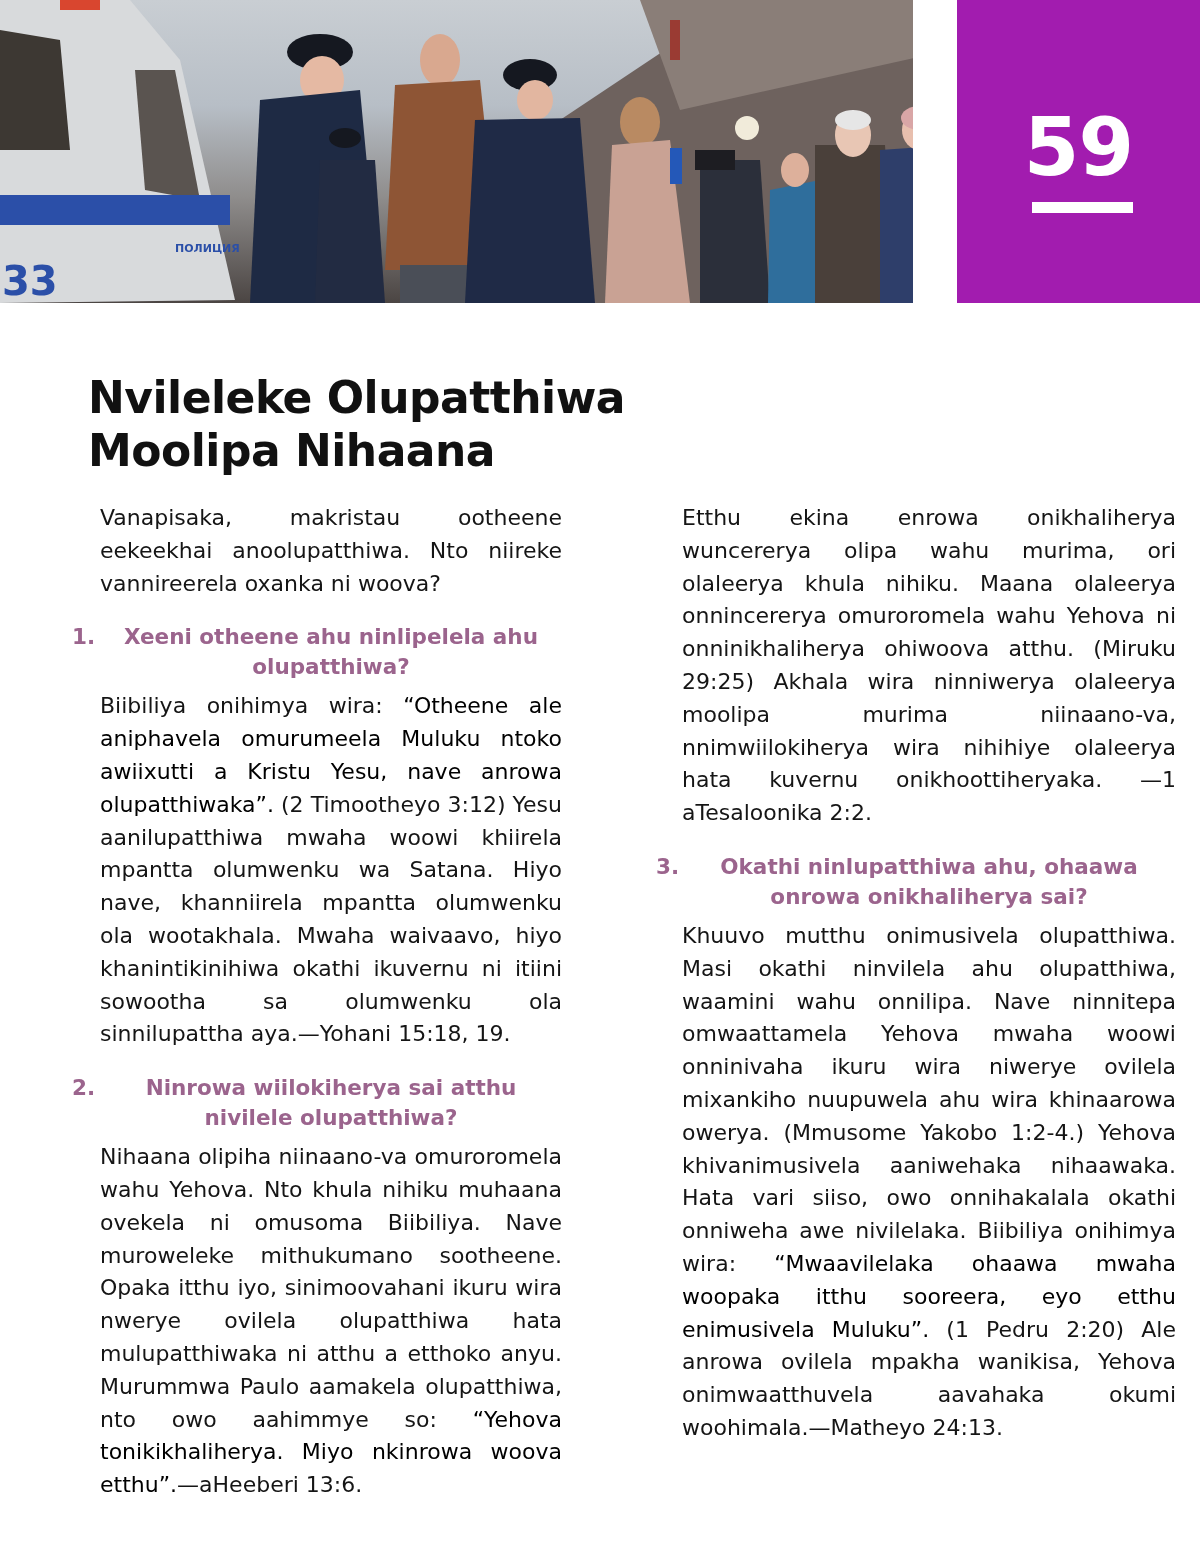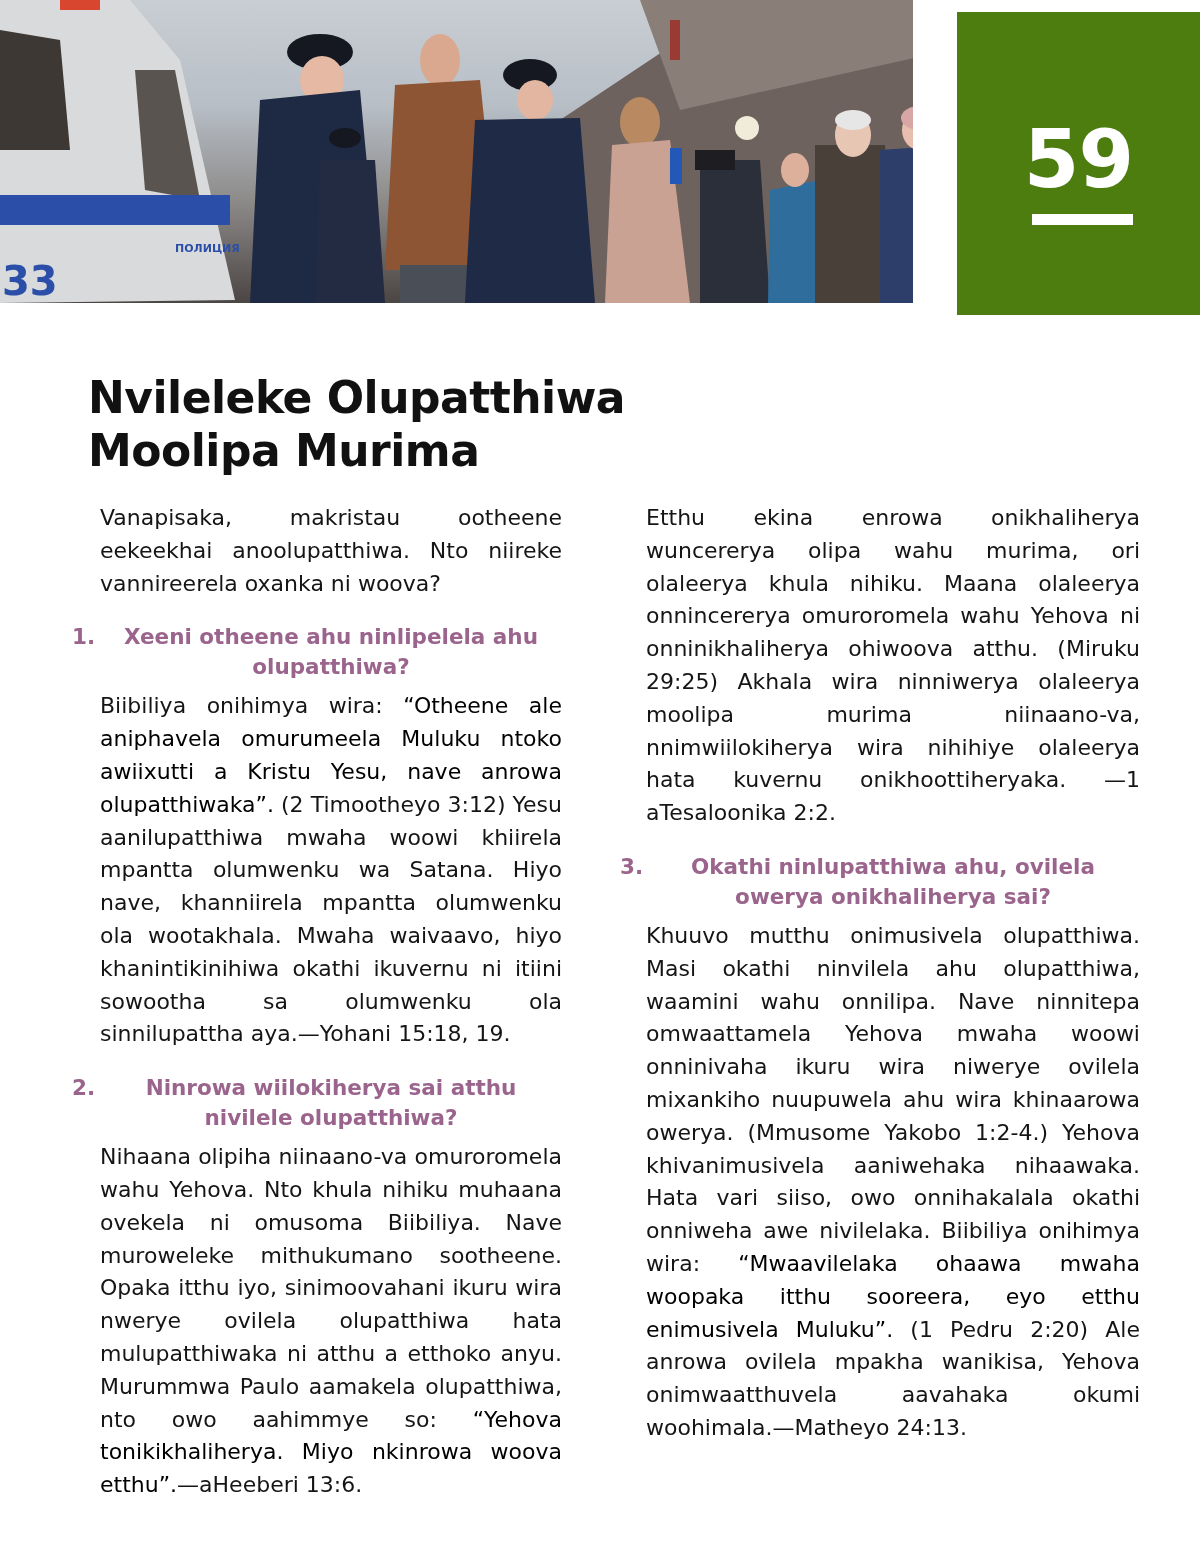--- a/index.html
+++ b/index.html
@@ -8,22 +8,22 @@
       font-family: "DejaVu Sans", "Liberation Sans", sans-serif;
       color: #111111;
     }
     
     .photo {
       position: absolute; left: 0; top: 0; width: 913px; height: 303px; overflow: hidden;
       background: linear-gradient(180deg, #c9ced3 0%, #b7bec6 35%, #8f8d8c 65%, #4b4543 100%);
     }
     .photo svg { position: absolute; left: 0; top: 0; }
     .page-badge {
-      position: absolute; left: 957px; top: 12px; width: 243px; height: 303px;
-      background: #4d7c0f;
+      position: absolute; left: 957px; top: 0; width: 243px; height: 303px;
+      background: #a21caf;
     }
     .page-number {
       position: absolute; left: 0; right: 0; top: 103px; text-align: center;
       color: #ffffff; font-family: "DejaVu Sans", sans-serif; font-weight: bold;
       font-size: 80px; line-height: 90px; letter-spacing: -1px;
     }
     .page-underline {
       position: absolute; left: 75px; width: 101px; top: 202px; height: 11px; background: #ffffff;
     }
     
@@ -31,21 +31,21 @@
       position: absolute; left: 72px; top: 355px; width: 700px;
       font-family: "DejaVu Sans", sans-serif; font-weight: bold;
       font-size: 44px; line-height: 53px; color: #111111; letter-spacing: -0.5px;
       margin: 16px;
     }
     
     .col {
       position: absolute; top: 502px; width: 490px;
     }
     .col-left { left: 72px; }
-    .col-right { left: 620px; width: 520px; }
+    .col-right { left: 656px; width: 520px; }
     p.body {
       margin: 0 0 0 28px; font-size: 22px; line-height: 32.8px;
       text-align: justify; hyphens: manual; color: #151515;
       font-family: "DejaVu Sans", sans-serif;
     }
     .col-right p.body { margin-left: 26px; }
     p.body b { font-weight: normal; color: #000; }
     .question {
       margin: 22px 0 8px 0; color: #9b648d; font-weight: bold;
       font-size: 21.5px; line-height: 30px; display: flex;
@@ -107,21 +107,21 @@
   </svg>
 </div>
 
 <div class="page-badge">
   <div class="page-number">59</div>
   <div class="page-underline"></div>
 </div>
 
 <h1 class="lesson-title">
   <span>Nvileleke Olupatthiwa</span><br>
-  <span>Moolipa Murima</span>
+  <span>Moolipa Nihaana</span>
 </h1>
 
 <div class="col col-left">
   <p class="body">Vanapisaka, makristau ootheene eekeekhai anoolupatthiwa. Nto niireke vannireerela o­xanka ni woova?</p>
 
   <div class="question">
     <span class="qnum">1.</span>
     <span class="qtext">Xeeni otheene ahu ninlipelela ahu olupatthiwa?</span>
   </div>
   <p class="body"><span>Biibiliya onihimya wira: </span><b>“Otheene ale aniphavela omurumeela Muluku ntoko awiixutti a Kristu Yesu, nave anrowa olupatthiwaka”.</b><span> (2 Timootheyo 3:12) Yesu aanilupatthiwa mwaha woowi khiirela mpantta olumwenku wa Satana. Hiyo nave, khanniirela mpantta olumwenku ola wootakhala. Mwaha waivaavo, hiyo khanintikinihiwa okathi ikuvernu ni itiini sowootha sa olumwenku ola sinnilupattha aya.—Yohani 15:18, 19.</span></p>
@@ -131,16 +131,16 @@
     <span class="qtext">Ninrowa wiilokiherya sai atthu nivilele olupatthiwa?</span>
   </div>
   <p class="body"><span>Nihaana olipiha niinaano-va omuroromela wahu Yehova. Nto khula nihiku muhaana ovekela ni omusoma Biibiliya. Nave muroweleke mithukumano sootheene. Opaka itthu iyo, sinimoovahani ikuru wira nwerye ovilela olupatthiwa hata mulupatthiwaka ni atthu a etthoko anyu. Murummwa Paulo aamakela olupatthiwa, nto owo aahimmye so: </span><b>“Yehova tonikikhaliherya. Miyo nkinrowa woova etthu”.</b><span>—aHeeberi 13:6.</span></p>
 </div>
 
 <div class="col col-right">
   <p class="body"><span>Etthu ekina enrowa onikhaliherya wuncererya olipa wahu murima, ori olaleerya khula nihiku. Maana olaleerya onnincererya omuroromela wahu Yehova ni onninikhaliherya ohiwoova atthu. (Miruku 29:25) Akhala wira ninniwerya olaleerya moolipa murima niinaano-va, nnimwiilokiherya wira nihihiye olaleerya hata kuvernu onikhoottiheryaka. —1 aTesaloonika 2:2.</span></p>
 
   <div class="question">
     <span class="qnum">3.</span>
-    <span class="qtext">Okathi ninlupatthiwa ahu, ovilela owerya onikhaliherya sai?</span>
+    <span class="qtext">Okathi ninlupatthiwa ahu, ohaawa onrowa onikhaliherya sai?</span>
   </div>
   <p class="body"><span>Khuuvo mutthu onimusivela olupatthiwa. Masi okathi ninvilela ahu olupatthiwa, waamini wahu onnilipa. Nave ninnitepa omwaattamela Yehova mwaha woowi onninivaha ikuru wira niwerye ovilela mixankiho nuupuwela ahu wira khinaarowa owerya. (Mmusome Yakobo 1:2-4.) Yehova khivanimusivela aaniwehaka nihaawaka. Hata vari siiso, owo onnihakalala okathi onniweha awe nivilelaka. Biibiliya onihimya wira: </span><b>“Mwaavilelaka ohaawa mwaha woopaka itthu sooreera, eyo etthu enimusivela Muluku”.</b><span> (1 Pedru 2:20) Ale anrowa ovilela mpakha wanikisa, Yehova onimwaatthuvela aavahaka okumi woohimala.—Matheyo 24:13.</span></p>
 </div>
 
 </body></html>

